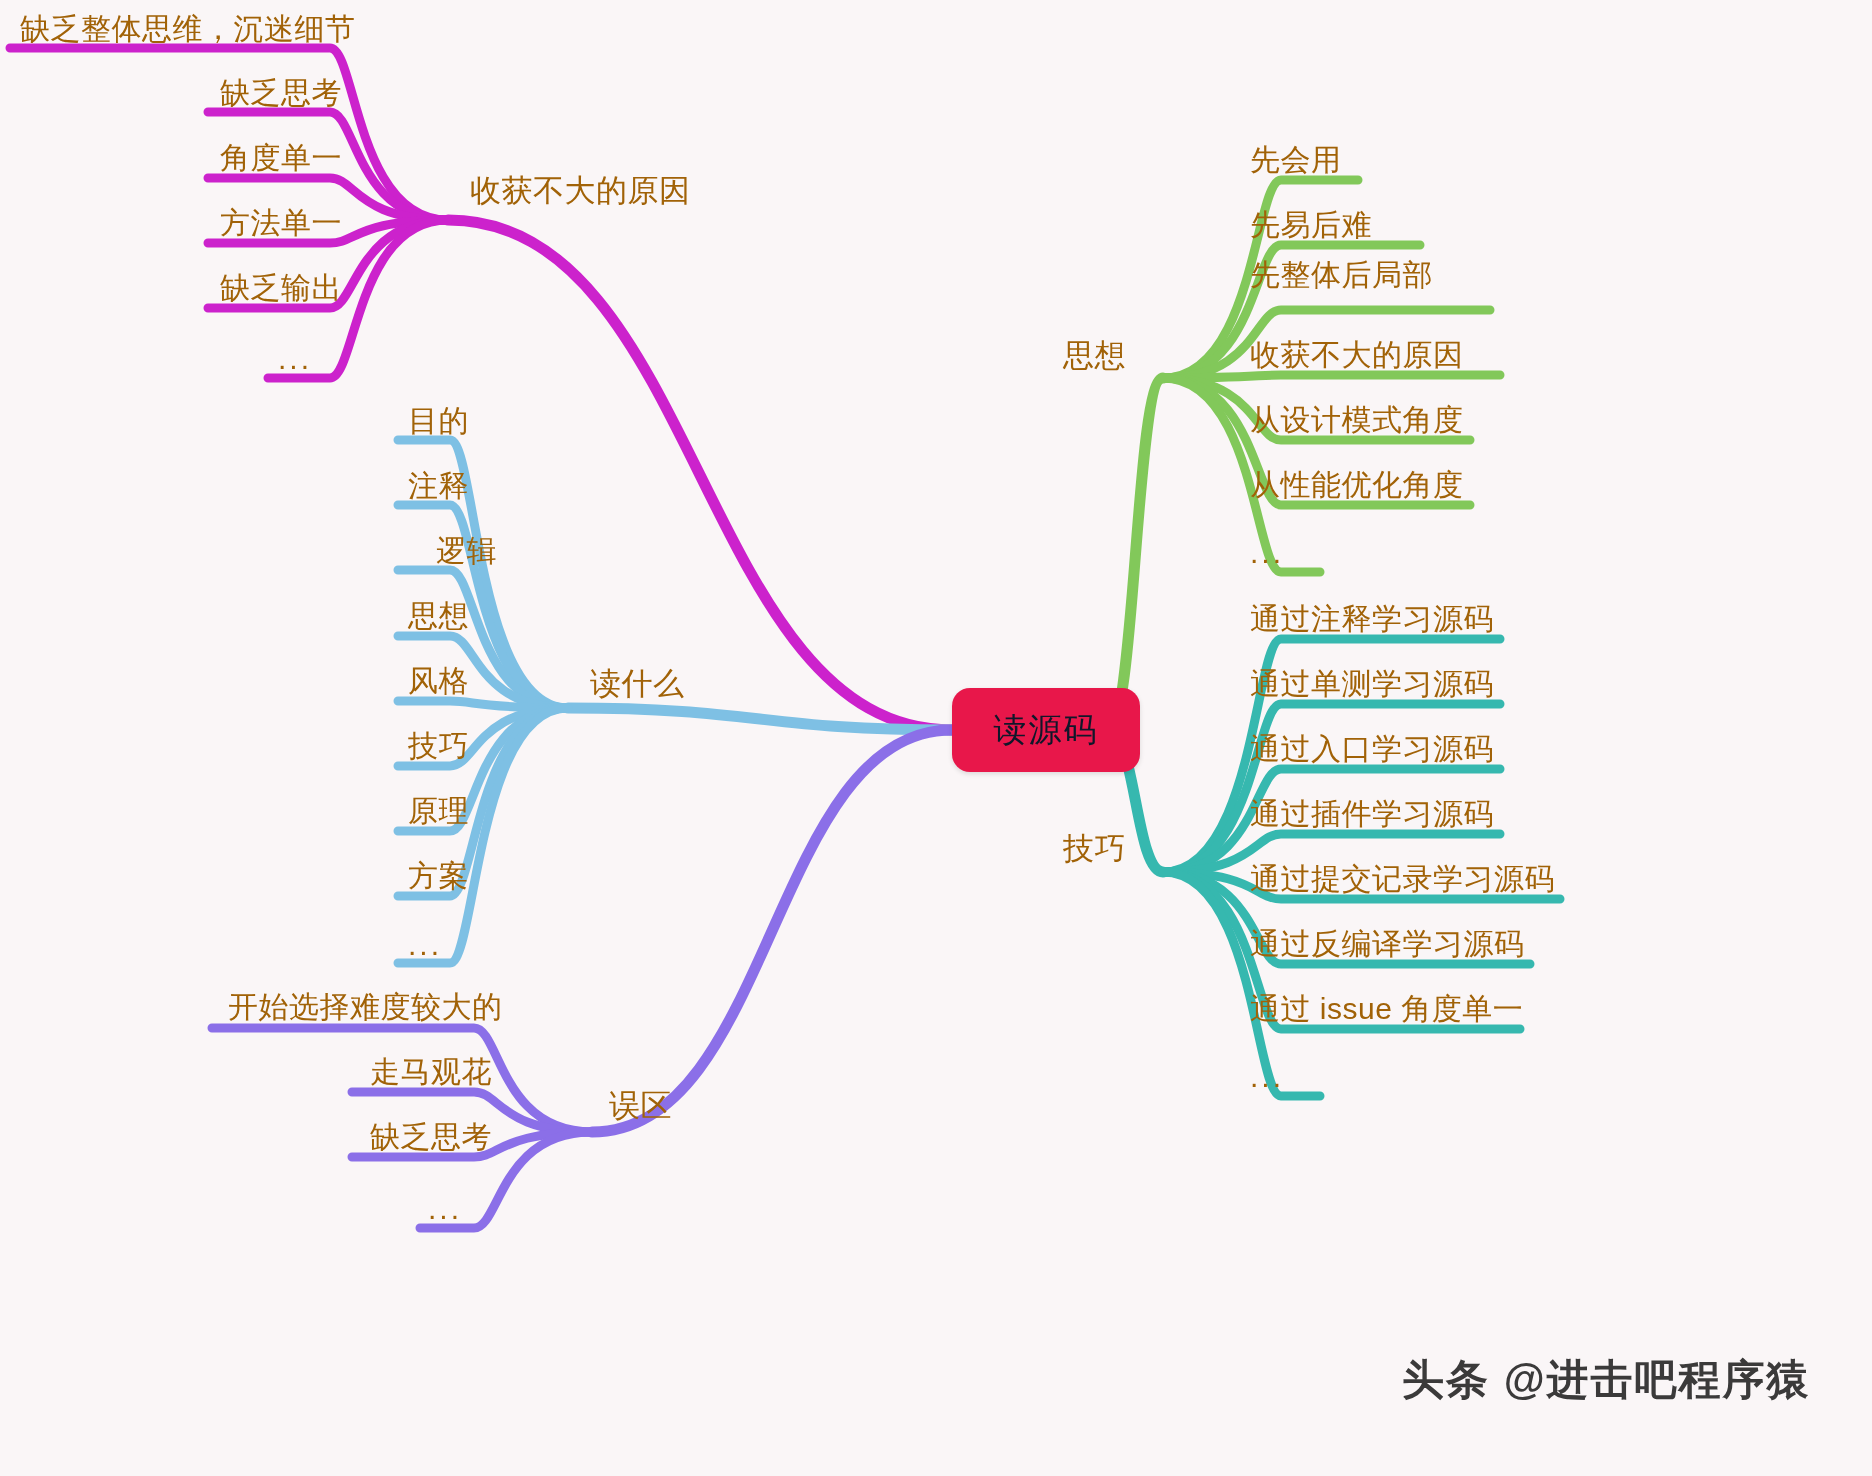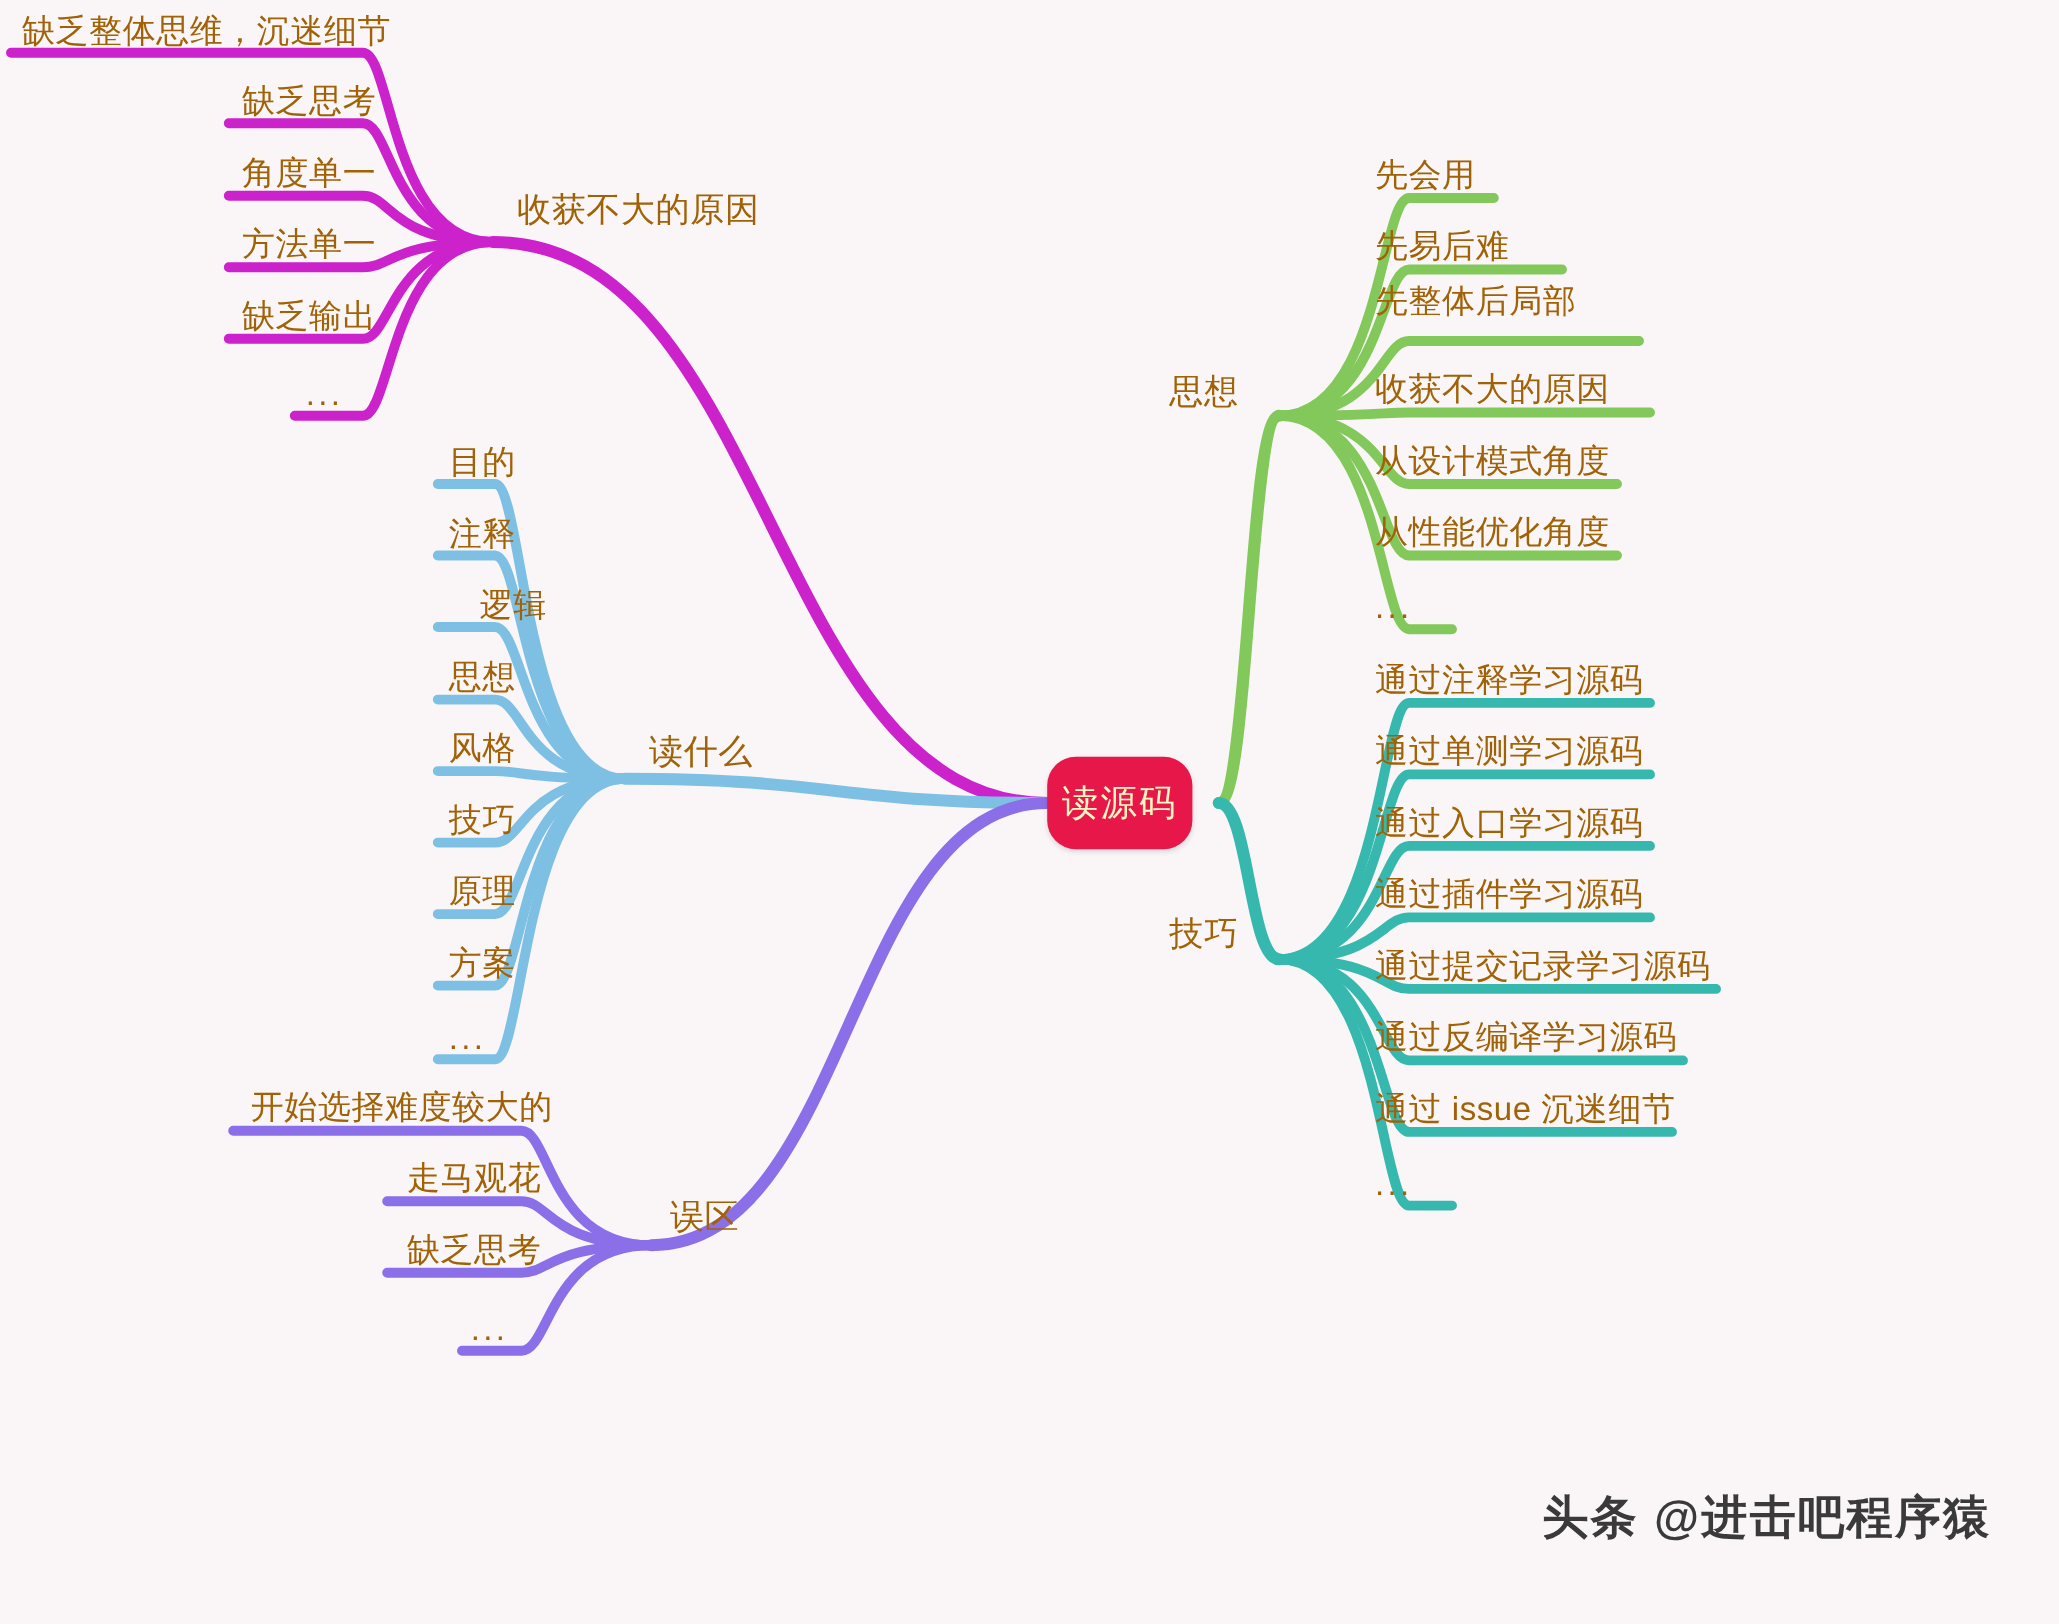--- a/index.html
+++ b/index.html
@@ -142,23 +142,23 @@
       <div class="node-label leaf" style="left: 1250px; top: 405px;">从设计模式角度</div>
       <div class="node-label leaf" style="left: 1250px; top: 470px;">从性能优化角度</div>
       <div class="node-label ellipsis" style="left: 1250px; top: 538px;">...</div>
       <div class="node-label branch" style="left: 1063px; top: 833px;">技巧</div>
       <div class="node-label leaf" style="left: 1250px; top: 604px;">通过注释学习源码</div>
       <div class="node-label leaf" style="left: 1250px; top: 669px;">通过单测学习源码</div>
       <div class="node-label leaf" style="left: 1250px; top: 734px;">通过入口学习源码</div>
       <div class="node-label leaf" style="left: 1250px; top: 799px;">通过插件学习源码</div>
       <div class="node-label leaf" style="left: 1250px; top: 864px;">通过提交记录学习源码</div>
       <div class="node-label leaf" style="left: 1250px; top: 929px;">通过反编译学习源码</div>
-      <div class="node-label leaf" style="left: 1250px; top: 994px;">通过 issue 沉迷细节</div>
+      <div class="node-label leaf" style="left: 1250px; top: 994px;">通过 issue 角度单一</div>
       <div class="node-label ellipsis" style="left: 1250px; top: 1062px;">...</div>
     </div>
 
-  <div class="root-node" id="root-node" style="left: 952px; top: 688px; width: 132px; height: 84px; background: rgb(232, 23, 74); color: #fef9c3;">
+  <div class="root-node" id="root-node" style="left: 952px; top: 688px; width: 188px; height: 84px; background: rgb(232, 23, 74); color: #0f172a; border-radius: 18px;">
     <span>读源码</span>
   </div>
 
   <div class="watermark" id="watermark" style="left: 1402px; top: 1352px;">头条 @进击吧程序猿</div>
 
 </div>
 
 </body></html>

